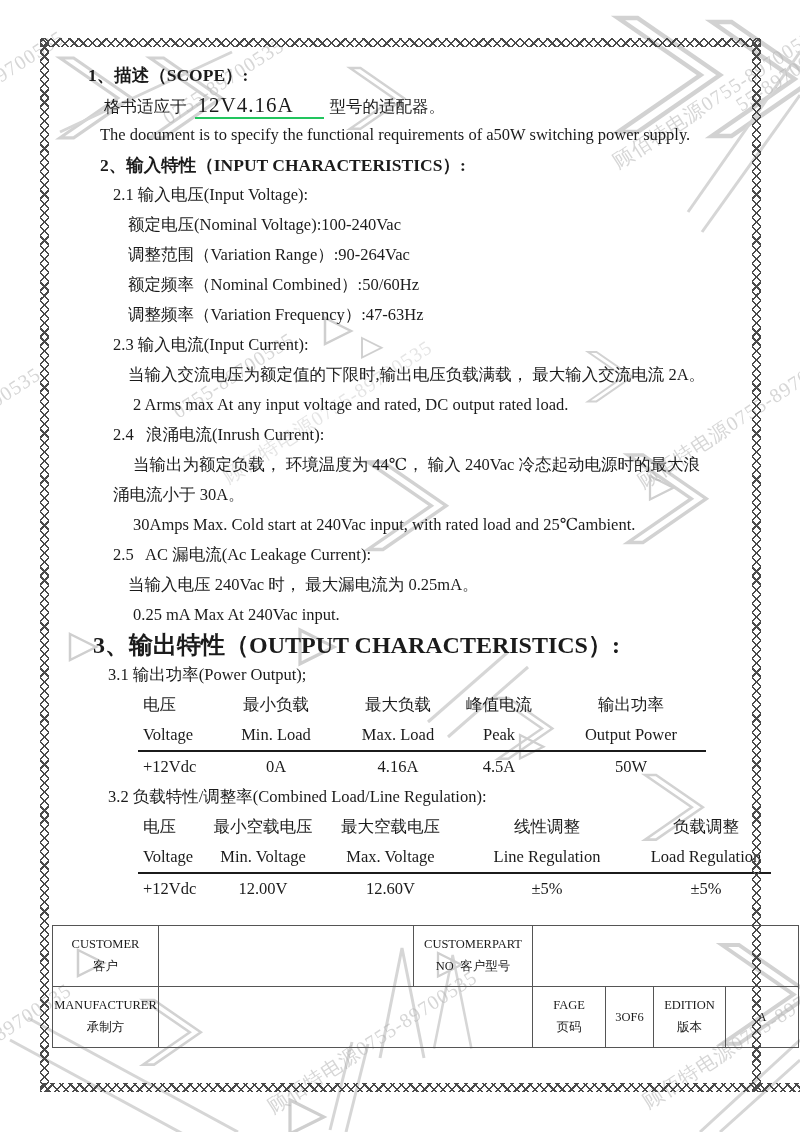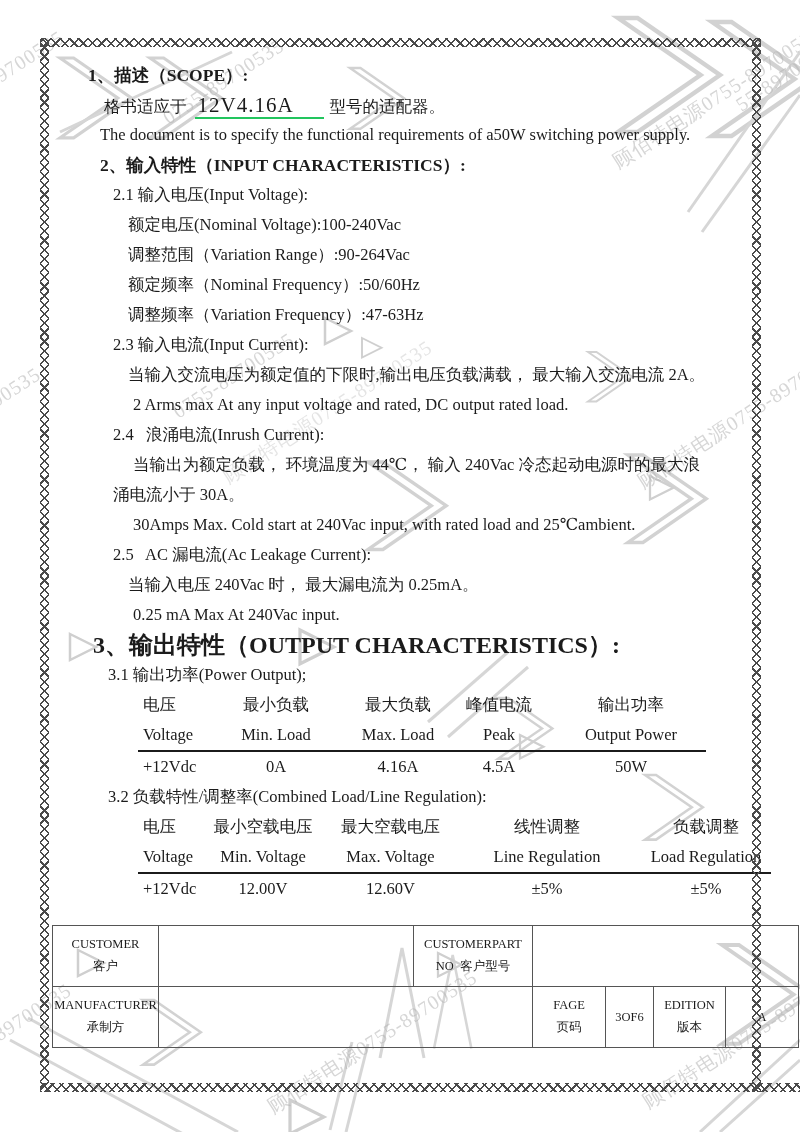--- a/index.html
+++ b/index.html
@@ -147,21 +147,21 @@
 
   <div class="line ind16"><span>格书适应于</span><span class="model">12V4.16A</span><span>型号的适配器。</span></div>
 
   <div class="line ind12">The document is to specify the functional requirements of a50W switching power supply.</div>
 
   <div class="line h2 ind12">2、输入特性（INPUT CHARACTERISTICS）:</div>
 
   <div class="line ind25">2.1 输入电压(Input Voltage):</div>
   <div class="line ind40">额定电压(Nominal Voltage):100-240Vac</div>
   <div class="line ind40">调整范围（Variation Range）:90-264Vac</div>
-  <div class="line ind40">额定频率（Nominal Frequency）:50/60Hz</div>
+  <div class="line ind40">额定频率（Nominal Combined）:50/60Hz</div>
   <div class="line ind40">调整频率（Variation Frequency）:47-63Hz</div>
   <div class="line ind25">2.3 输入电流(Input Current):</div>
   <div class="line ind40">当输入交流电压为额定值的下限时,输出电压负载满载， 最大输入交流电流 2A。</div>
   <div class="line ind45">2 Arms max At any input voltage and rated, DC output rated load.</div>
   <div class="line ind25">2.4   浪涌电流(Inrush Current):</div>
   <div class="line ind45">当输出为额定负载， 环境温度为 44℃， 输入 240Vac 冷态起动电源时的最大浪</div>
   <div class="line ind25">涌电流小于 30A。</div>
   <div class="line ind45">30Amps Max. Cold start at 240Vac input, with rated load and 25℃ambient.</div>
   <div class="line ind25">2.5   AC 漏电流(Ac Leakage Current):</div>
   <div class="line ind40">当输入电压 240Vac 时， 最大漏电流为 0.25mA。</div>

